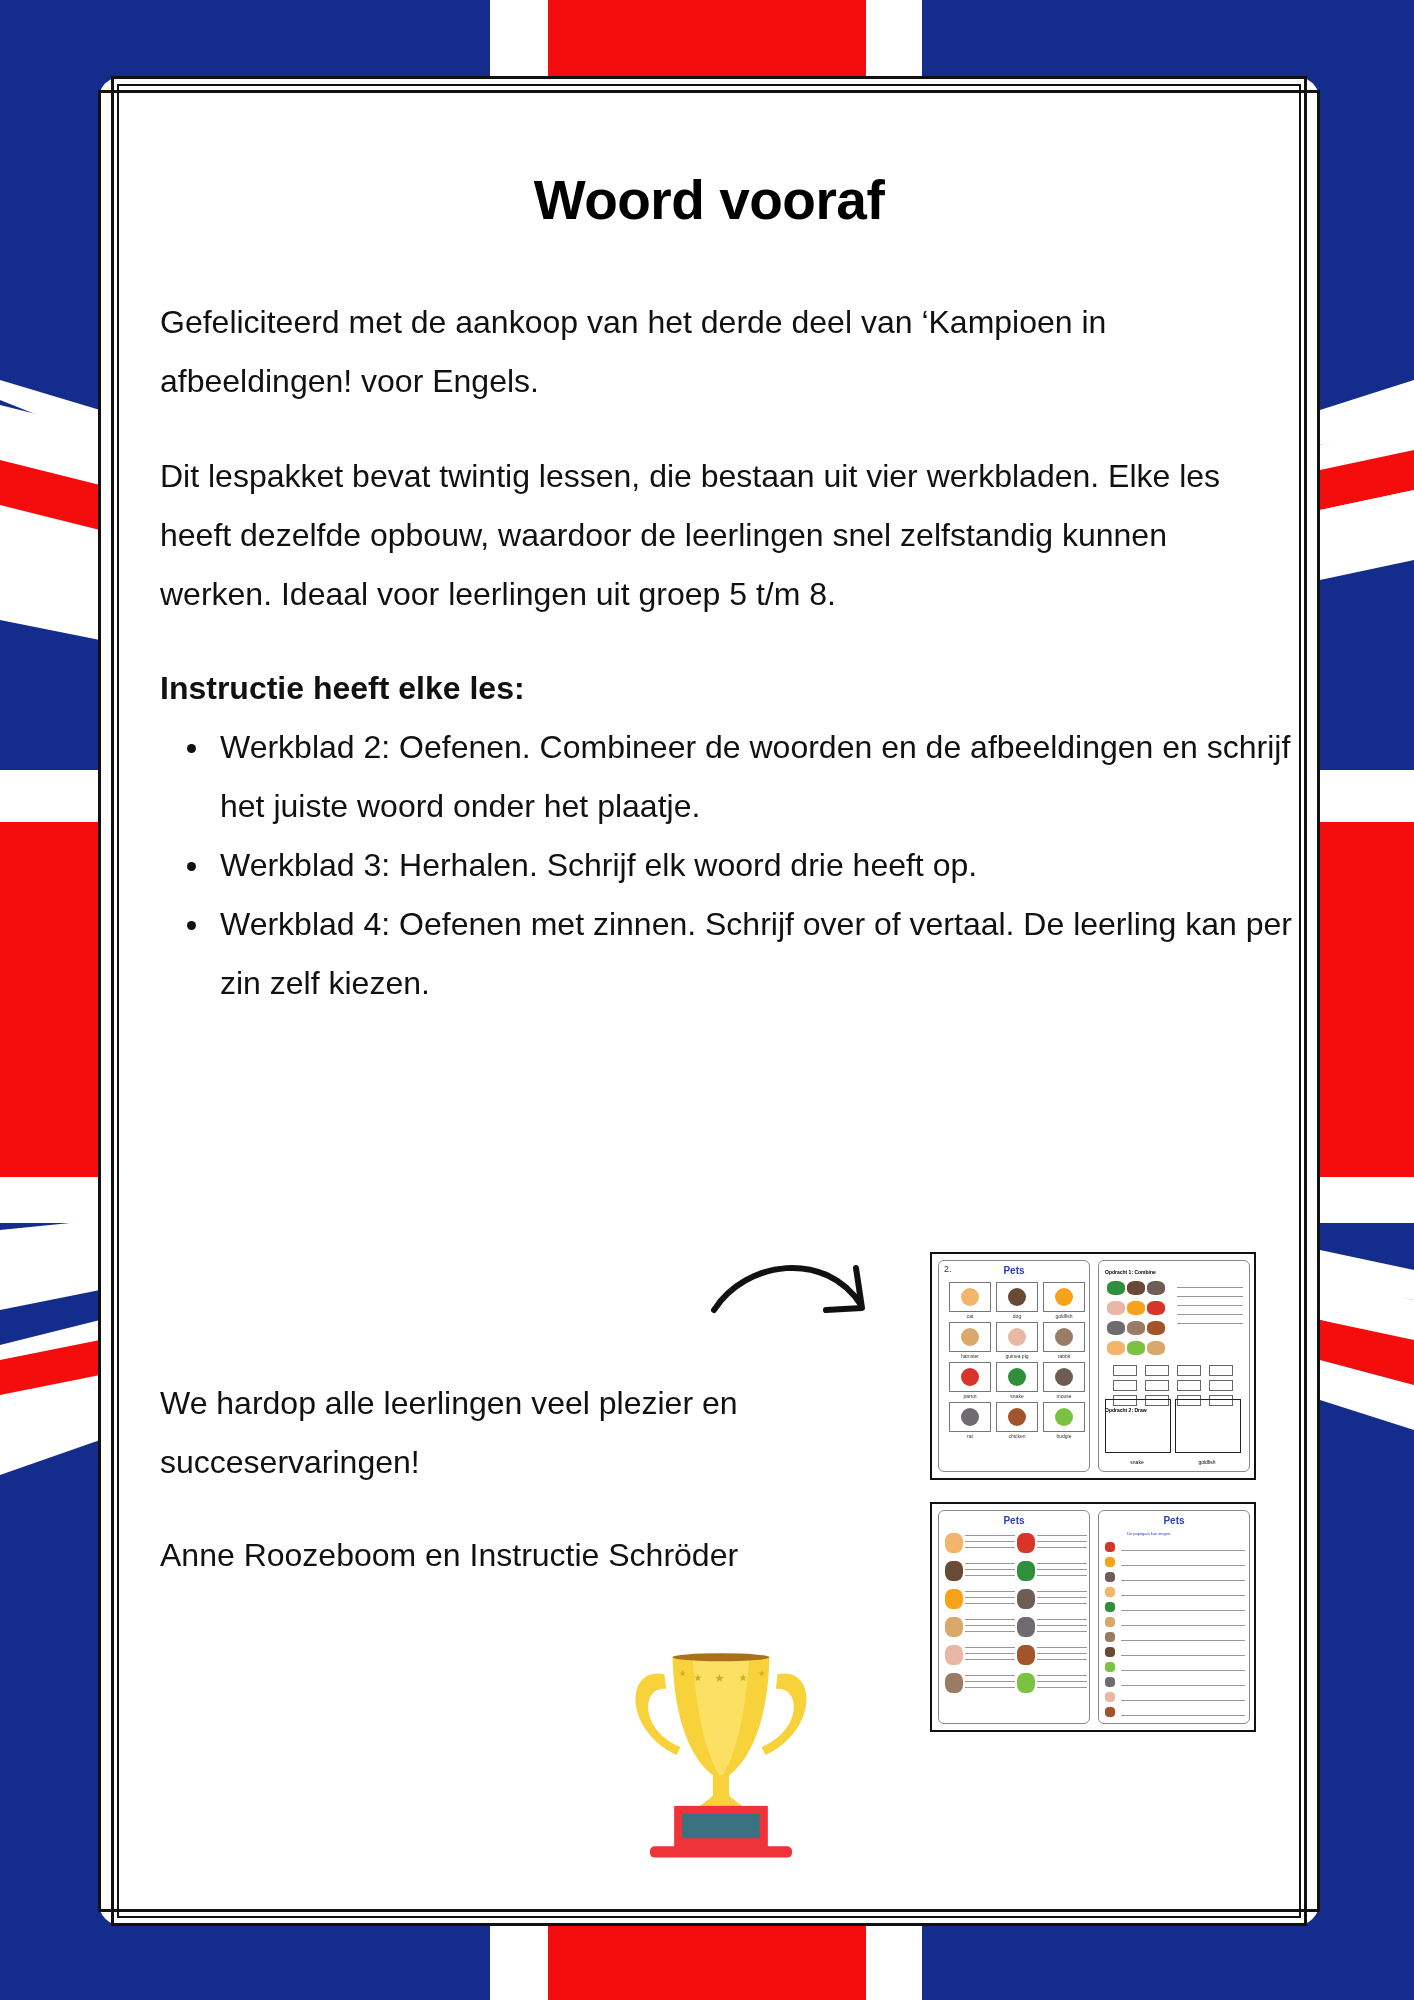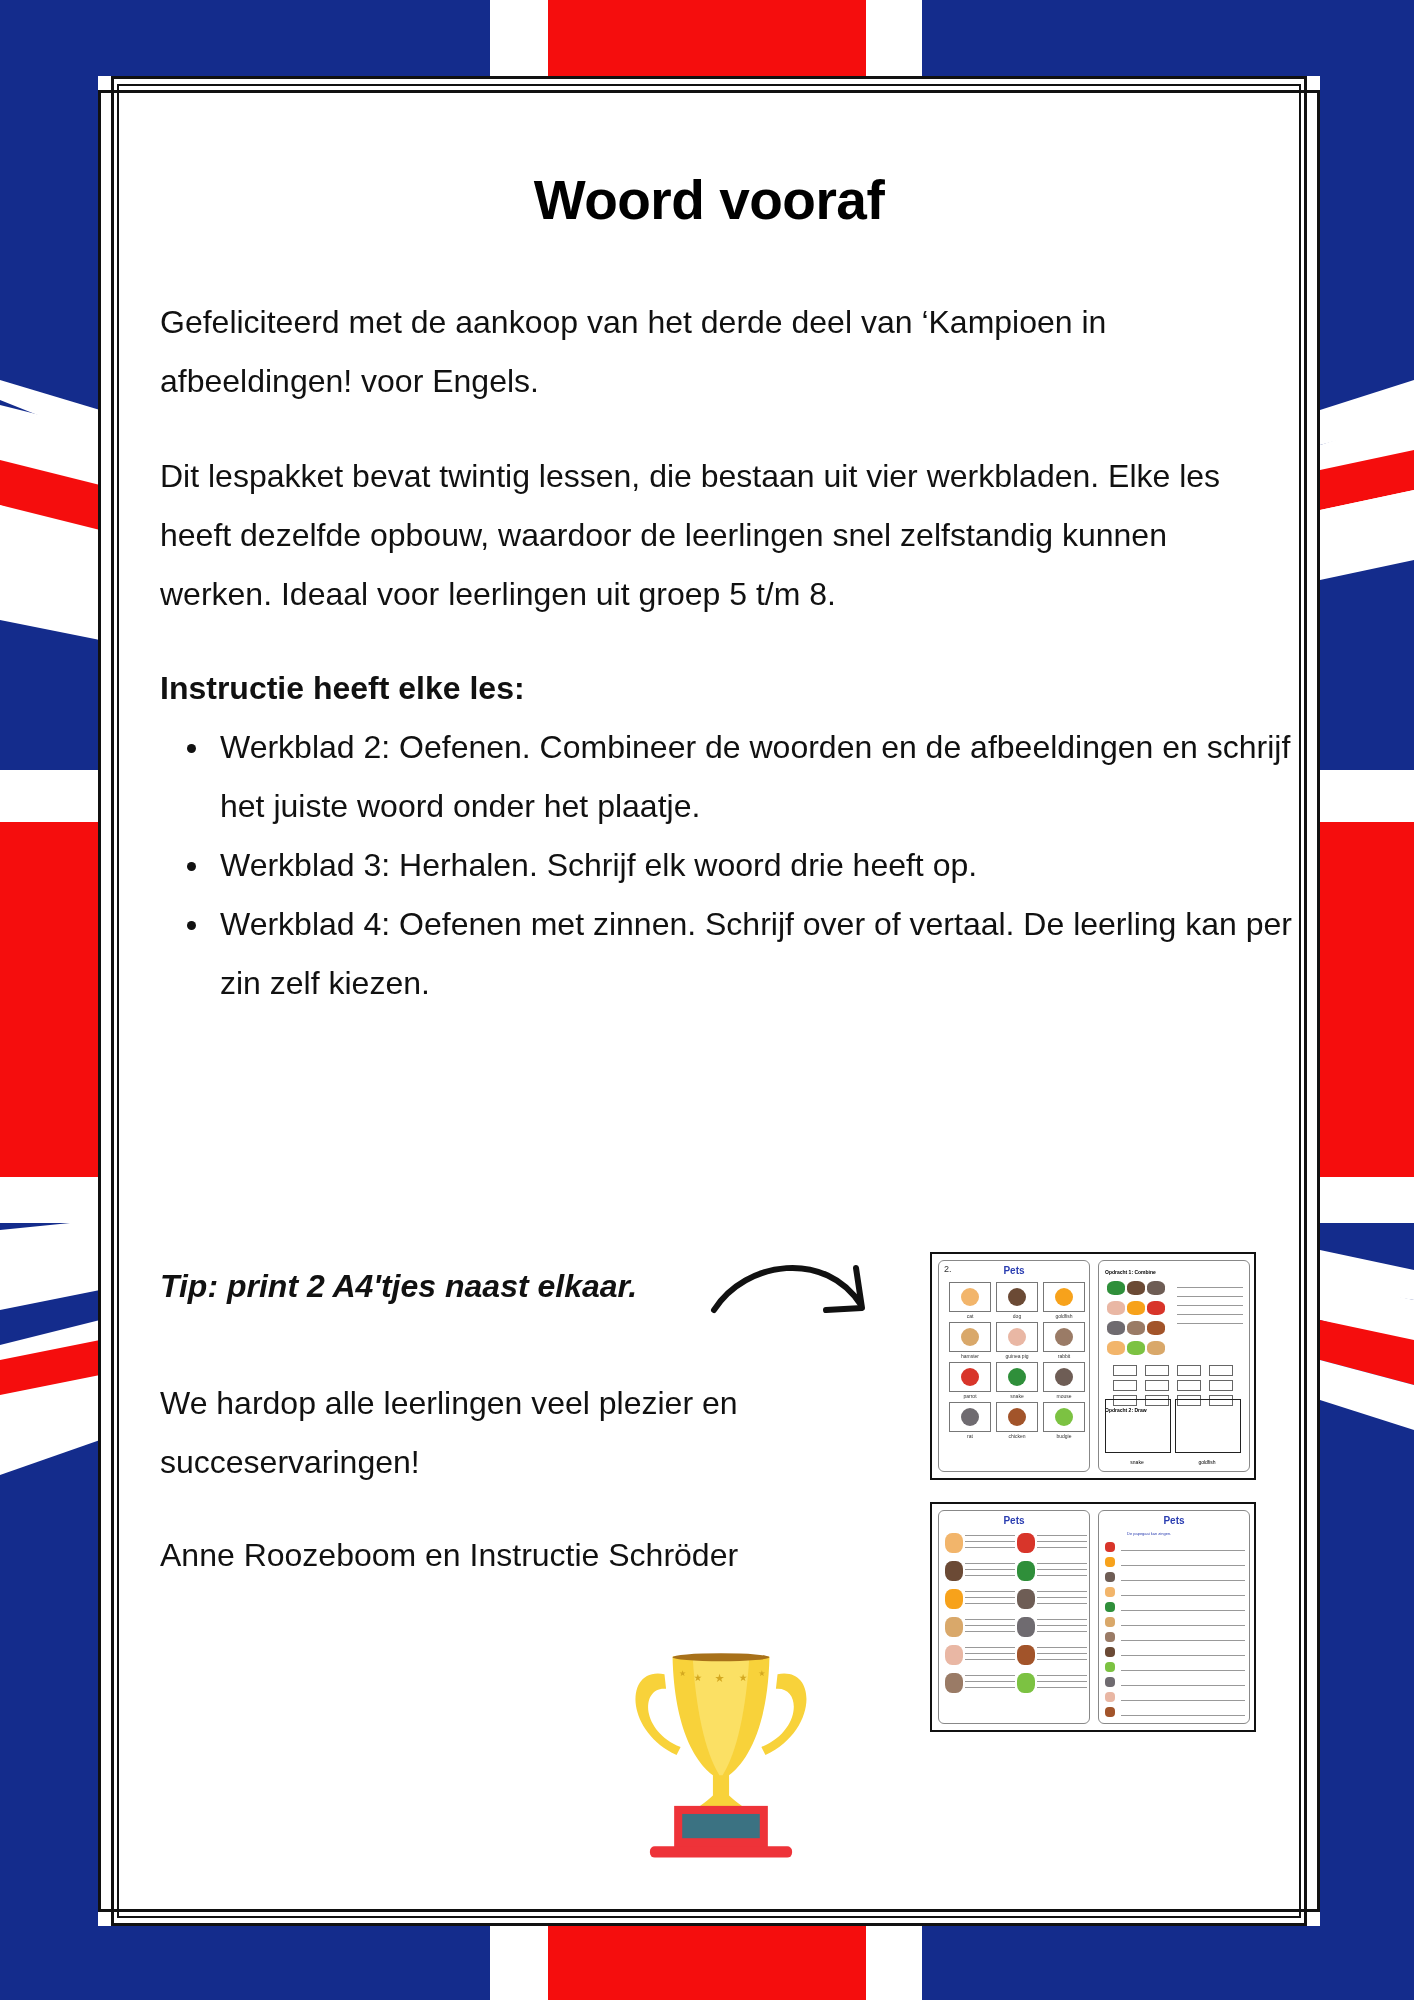--- a/index.html
+++ b/index.html
@@ -1,18 +1,18 @@
 <!DOCTYPE html>
 <html><head>
 <meta charset="utf-8">
 <style>
   html, body { margin:0; padding:0; }
   body { width:1414px; height:2000px; position:relative; overflow:hidden; background:#142c8c; font-family:"Liberation Sans", sans-serif; }
   #flag { position:absolute; left:0; top:0; width:1414px; height:2000px; }
-  .page { position:absolute; left:98px; top:76px; width:1222px; height:1850px; background:#fff; }
+  .page { position:absolute; left:98px; top:76px; width:1222px; height:1850px; background:#fff;border-radius:25px; }
   .frame { position:absolute; border:3px solid #111; box-sizing:border-box; }
   .f1 { left:13px; top:0; width:1196px; height:1850px; border-width:3px 3px 3px 3px; }
   .f2 { left:0; top:14px; width:1222px; height:1822px; }
   .f3 { left:19px; top:8px; width:1184px; height:1834px; border-width:2px; }
   .title { position:absolute; left:0; width:1222px; top:92px; text-align:center; font-weight:bold; font-size:55px; color:#000; letter-spacing:-0.5px; }
   .txt { position:absolute; left:62px; font-size:32px; line-height:59px; color:#111; }
   .p1 { top:217px; width:1080px; }
   .p2 { top:371px; width:1080px; }
   .h { top:583px; font-weight:bold; }
   ul.list { position:absolute; left:62px; top:642px; margin:0; padding:0 0 0 60px; width:1080px; font-size:32px; line-height:59px; color:#111; list-style:none; }
@@ -86,21 +86,20 @@
   <div class="txt p1">Gefeliciteerd met de aankoop van het derde deel van ‘Kampioen in afbeeldingen! voor Engels.</div>
   <div class="txt p2">Dit lespakket bevat twintig lessen, die bestaan uit vier werkbladen. Elke les heeft dezelfde opbouw, waardoor de leerlingen snel zelfstandig kunnen werken. Ideaal voor leerlingen uit groep 5 t/m 8.</div>
   <div class="txt h">Instructie heeft elke les:</div>
 
   <ul class="list">
     <li>Werkblad 2: Oefenen. Combineer de woorden en de afbeeldingen en schrijf het juiste woord onder het plaatje.</li>
     <li>Werkblad 3: Herhalen. Schrijf elk woord drie heeft op.</li>
     <li>Werkblad 4: Oefenen met zinnen. Schrijf over of vertaal. De leerling kan per zin zelf kiezen.</li>
   </ul>
 
-  <div class="txt tip">Tip: print 2 A4'tjes naast elkaar.</div>
 
   <svg class="arrow" viewBox="0 0 170 78">
     <path d="M8 60 C 40 10, 120 0, 155 55" fill="none" stroke="#111" stroke-width="6" stroke-linecap="round"></path>
     <path d="M150 18 L156 58 L120 60" fill="none" stroke="#111" stroke-width="6" stroke-linecap="round" stroke-linejoin="round"></path>
   </svg>
 
   <div class="txt p4">We hardop alle leerlingen veel plezier en succeservaringen!</div>
   <div class="txt sig">Anne Roozeboom en Instructie Schröder</div>
 
   <div class="thumb t1">

